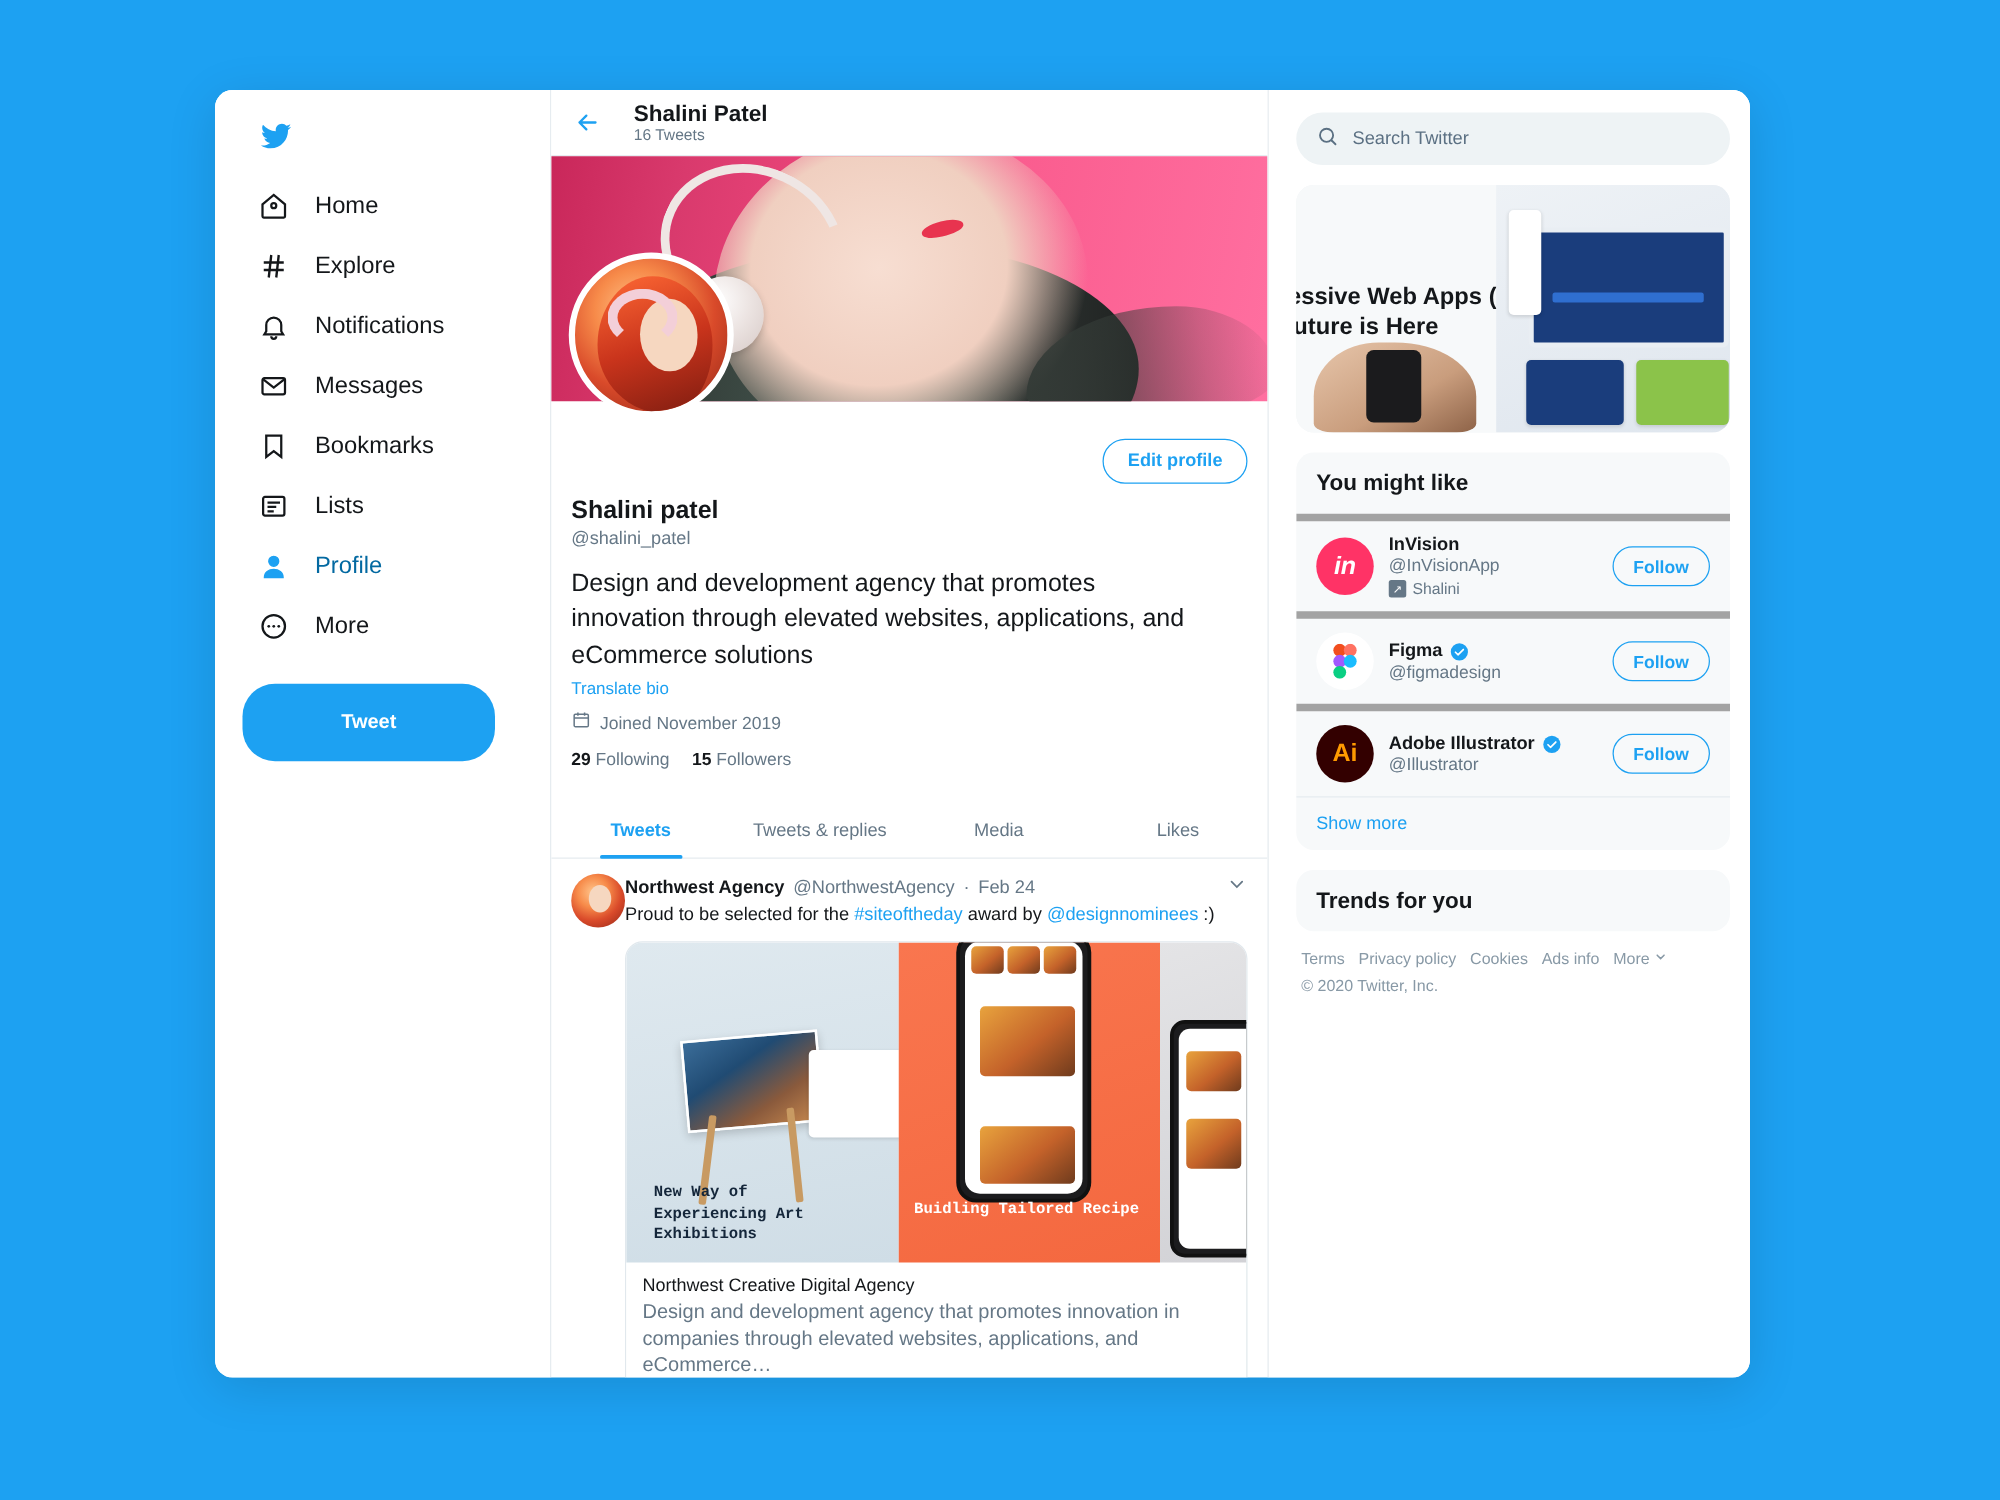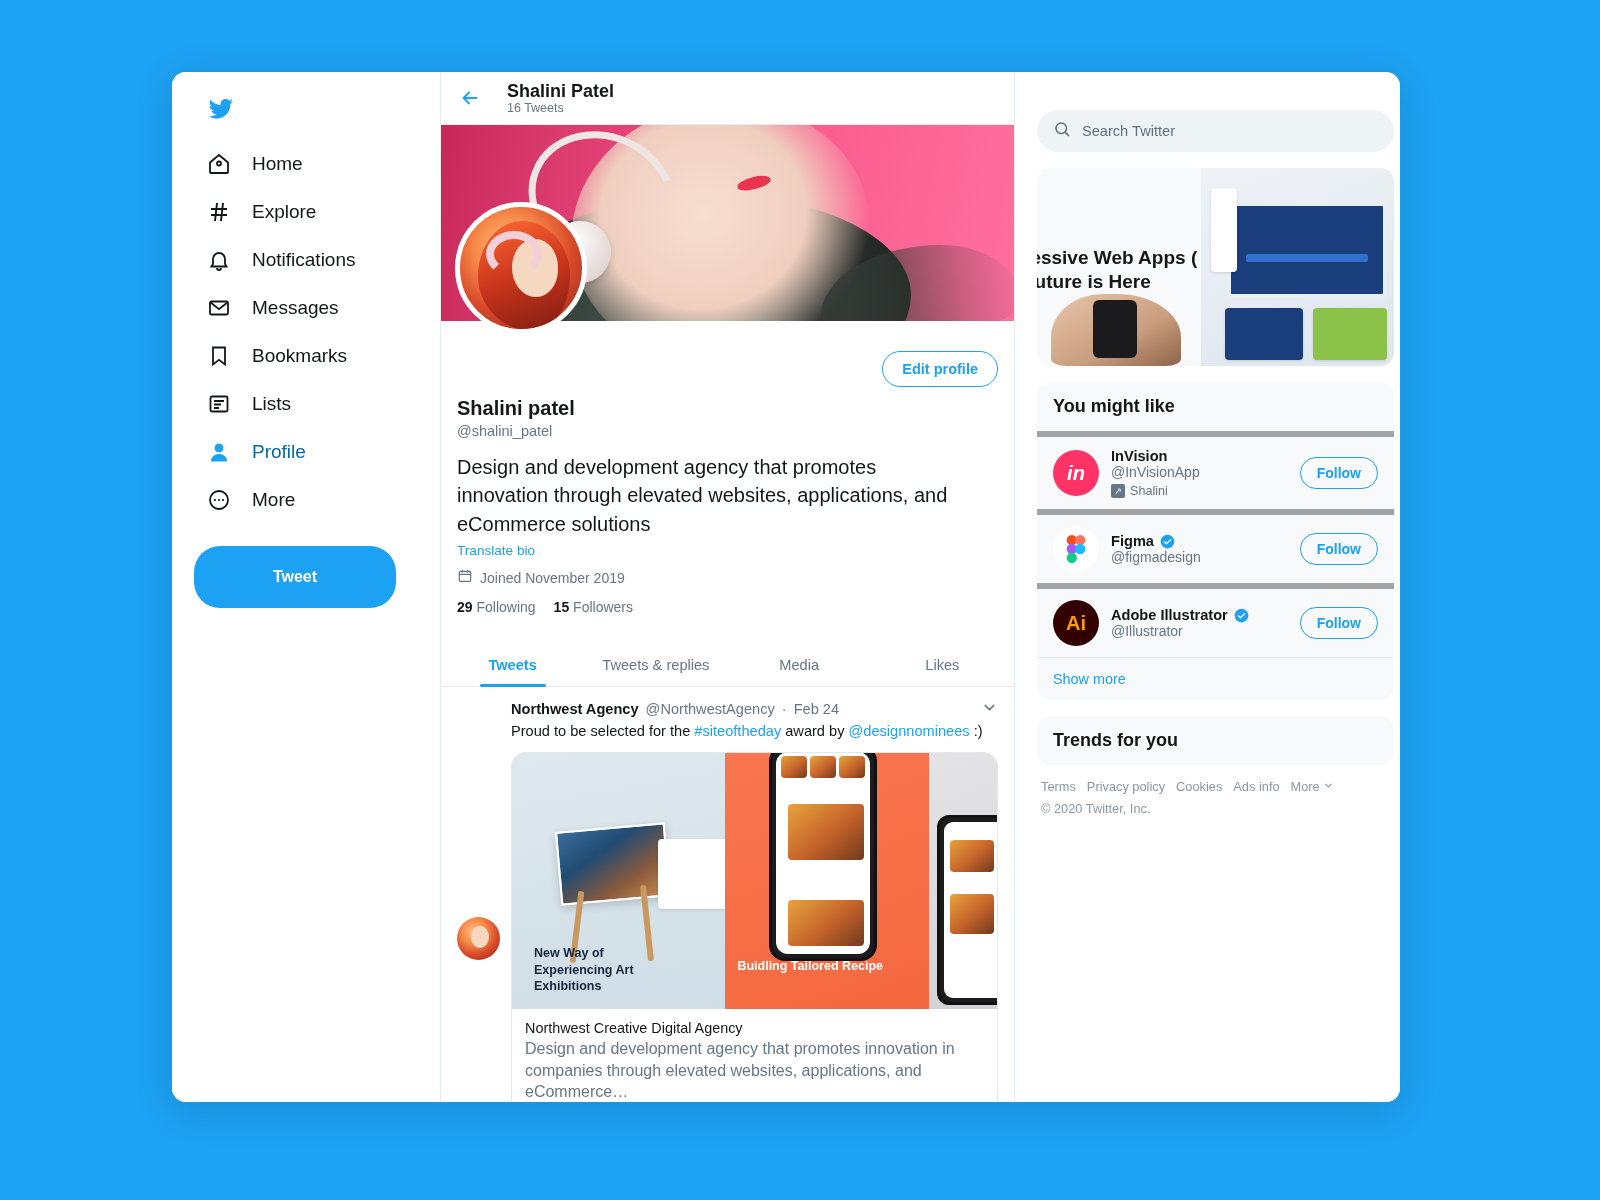--- a/index.html
+++ b/index.html
@@ -169,40 +169,40 @@
     font-size: 14.6px; color: #657786;
     cursor: pointer; position: relative;
   }
   .tab.active { color: #1DA1F2; font-weight: bold; }
   .tab.active::after {
     content: ""; position: absolute; left: 50%; transform: translateX(-50%);
     bottom: -1px; width: 66px; height: 3px; background: #1DA1F2; border-radius: 3px;
   }
 
   
-  .tweet { display: flex; gap: 11px; padding: 12px 16px 0; border-bottom: 1px solid #e6ecf0; align-items: center; }
+  .tweet { display: flex; padding: 12px 16px 0; border-bottom: 1px solid #e6ecf0; }
   .tw-av {
     width: 43px; height: 43px; flex: 0 0 43px; border-radius: 50%;
     background: radial-gradient(circle at 40% 34%, #ffc48a 0%, #f78b4a 32%, #d94a2a 60%, #8e2416 100%);
     overflow: hidden; position: relative;
   }
   .tw-av::after {
     content:""; position:absolute; left: 14px; top: 9px; width: 18px; height: 22px;
     background: #f6d7c0; border-radius: 50%;
   }
   .tw-body { flex: 1; min-width: 0; padding-bottom: 2px; }
   .tw-meta { display:flex; align-items:center; gap: 7px; font-size: 14.6px; }
   .tw-name { font-weight: bold; color: #14171a; }
   .tw-handle, .tw-date { color: #657786; }
   .tw-caret { margin-left: auto; color: #657786; cursor: pointer; }
   .tw-text { font-size: 14.6px; color: #14171a; margin-top: 2px; line-height: 1.4; }
   .lnk { color: #1DA1F2; }
 
   .tw-card { margin-top: 10px; border: 1px solid #e1e8ed; border-radius: 14px; overflow: hidden; }
-  .tw-img { height: 256px; display: flex; }
+  .tw-img { height: 256px; display: flex; font-family: Liberation Mono, monospace; }
   .img-p1 { flex: 0 0 44%; background: linear-gradient(170deg,#dfe9ef 0%, #cfdde6 100%); position: relative; }
   .img-p2 { flex: 0 0 42%; background: linear-gradient(160deg,#f9764f 0%, #f4683f 100%); position: relative; }
   .img-p3 { flex: 1; background: linear-gradient(160deg,#e4e4e6 0%, #d2d2d6 100%); position: relative; }
   .easel {
     position:absolute; left: 46px; top: 74px; width: 110px; height: 74px;
     background: linear-gradient(150deg,#3b6d99 0%, #204b73 35%, #8a5a3c 70%, #c8894f 100%);
     border: 2px solid #fff; transform: rotate(-5deg);
     box-shadow: 0 3px 8px rgba(0,0,0,0.18);
   }
   .easel-leg {
@@ -232,21 +232,21 @@
 
   .tw-card-txt { padding: 11px 13px 12px; background: #fff; }
   .cd-title { font-size: 14.4px; color: #14171a; }
   .cd-desc { font-size: 16px; color: #657786; line-height: 1.37; margin-top: 2px; }
   .cd-url { font-size: 14.2px; color: #657786; margin-top: 2px; display:flex; align-items:center; gap: 6px; }
 
   .tw-actions { display: flex; margin: 9px 0 10px; padding-right: 24px; }
   .tw-act { flex: 1; display:flex; align-items:center; gap: 8px; color: #8899a6; font-size: 13px; cursor: pointer; }
 
   
-  .right { flex: 1; padding: 18px 6px 0 22px; background: #fff; margin-top: 20px; }
+  .right { flex: 1; padding: 18px 16px 0 22px; background: #fff; }
   .search-box {
     height: 42px; background: #eef3f5; border-radius: 22px;
     display: flex; align-items: center; gap: 11px; padding: 0 16px;
   }
   .search-box input {
     border: none; background: transparent; outline: none;
     font-size: 14.6px; color: #5b7083; font-family: inherit; width: 100%;
   }
   .search-box input::placeholder { color: #5b7083; }
 

